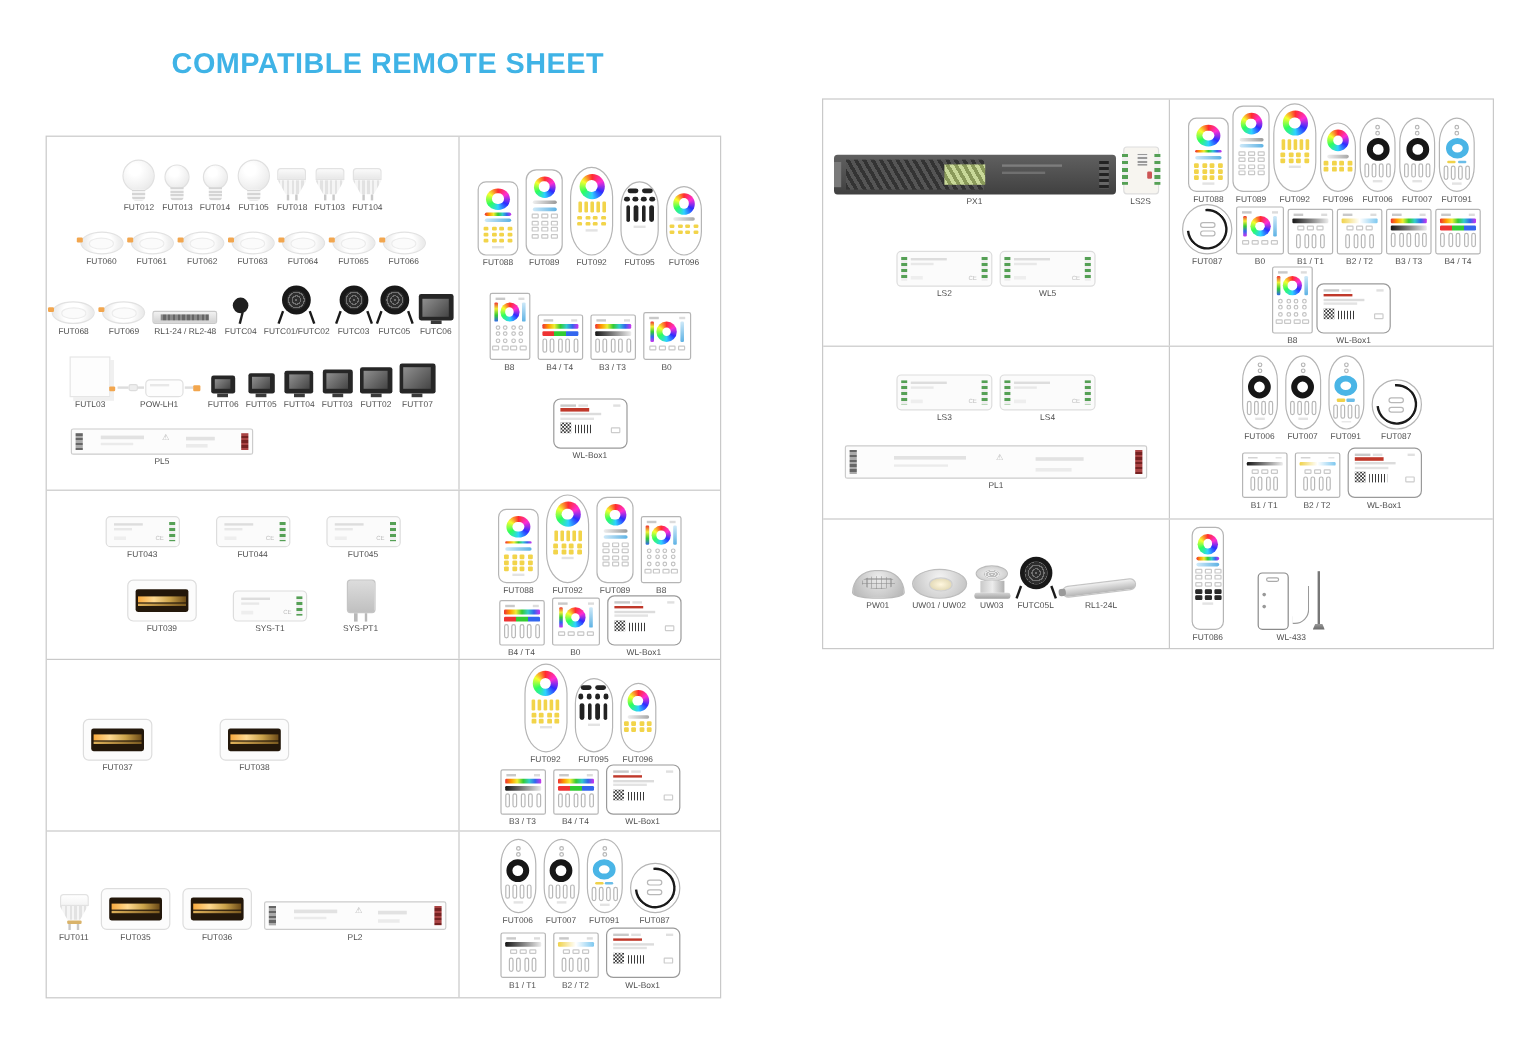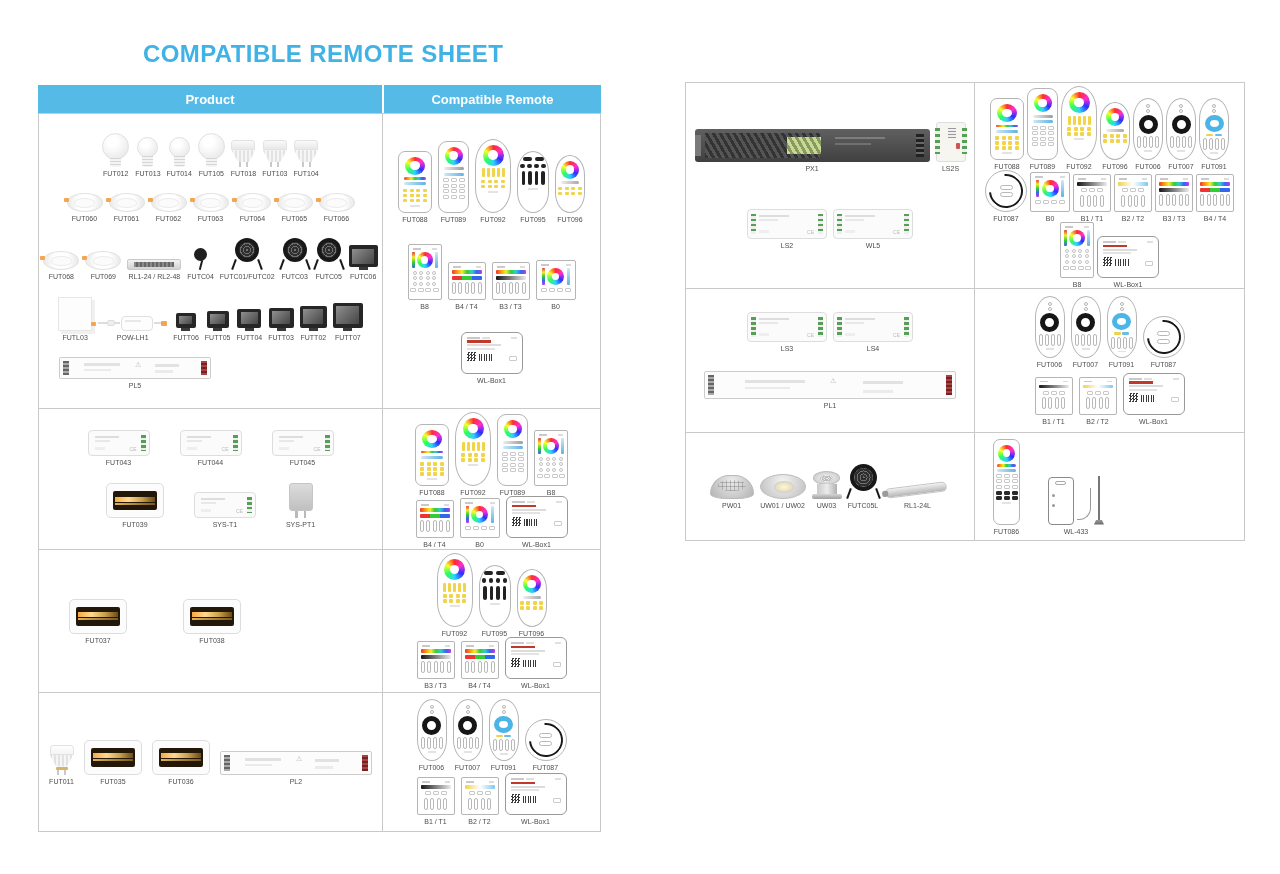--- a/index.html
+++ b/index.html
@@ -48,22 +48,20 @@
   #right-body .row:nth-child(1) .cell-remote .line{gap:3px}
   #right-body .row:nth-child(3) .cell-remote .line{justify-content:flex-start;padding-left:16px;gap:28px}
 </style>
 </head>
 <body style="--accent: #3fb3e6; --header-bg: #55bae5; --border: #c9c9c9; --label: #4d4d4d;">
 
 <div class="title">COMPATIBLE REMOTE SHEET</div>
 
 <div class="tbl" id="tbl-left">
   <div class="hdr">
-    <div class="hdr-cell hdr-product">Product</div>
-    <div class="hdr-cell hdr-remote">Compatible Remote</div>
   </div>
   <div class="body" id="left-body">
       <div class="row" style="height: 294px;">
         <div class="cell cell-product" style="width: 344px;">
           <div class="line">
             <div class="item">
               <div class="fig">
                 <div class="col">
                   <i style="width:27px;height:27px;border-radius:50%;background:radial-gradient(circle at 38% 30%,#fff 20%,#f1f1f1 60%,#e1e1e1);border:1px solid #e0e0e0;box-sizing:border-box"></i>
                   <i style="width:11px;height:9px;margin-top:-2px;background:repeating-linear-gradient(180deg,#d5d5d5 0 1.5px,#f3f3f3 1.5px 3px);border-radius:0 0 3px 3px"></i>

